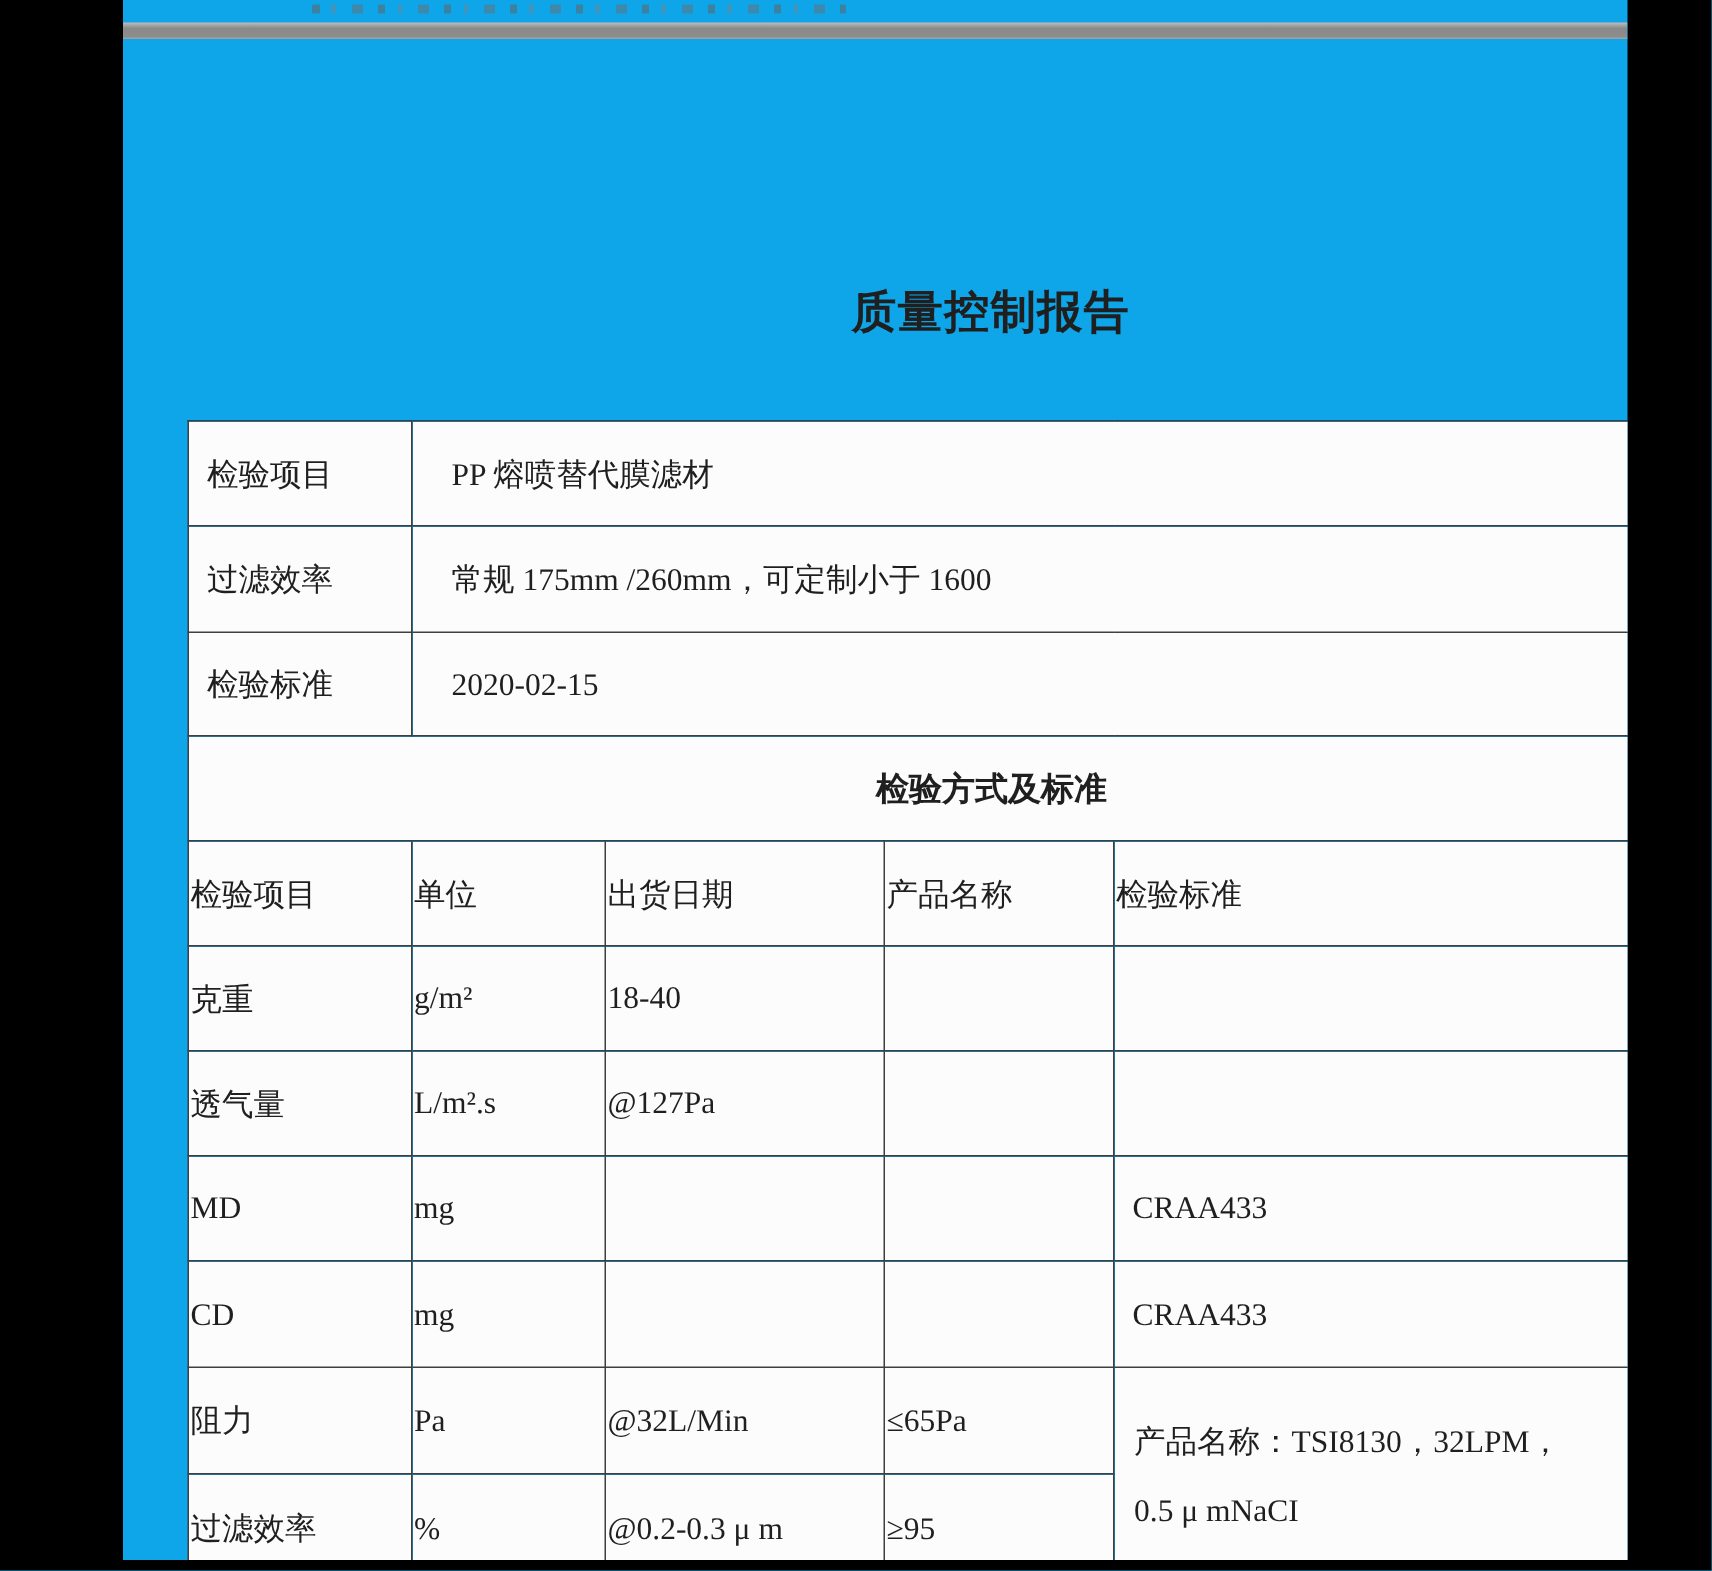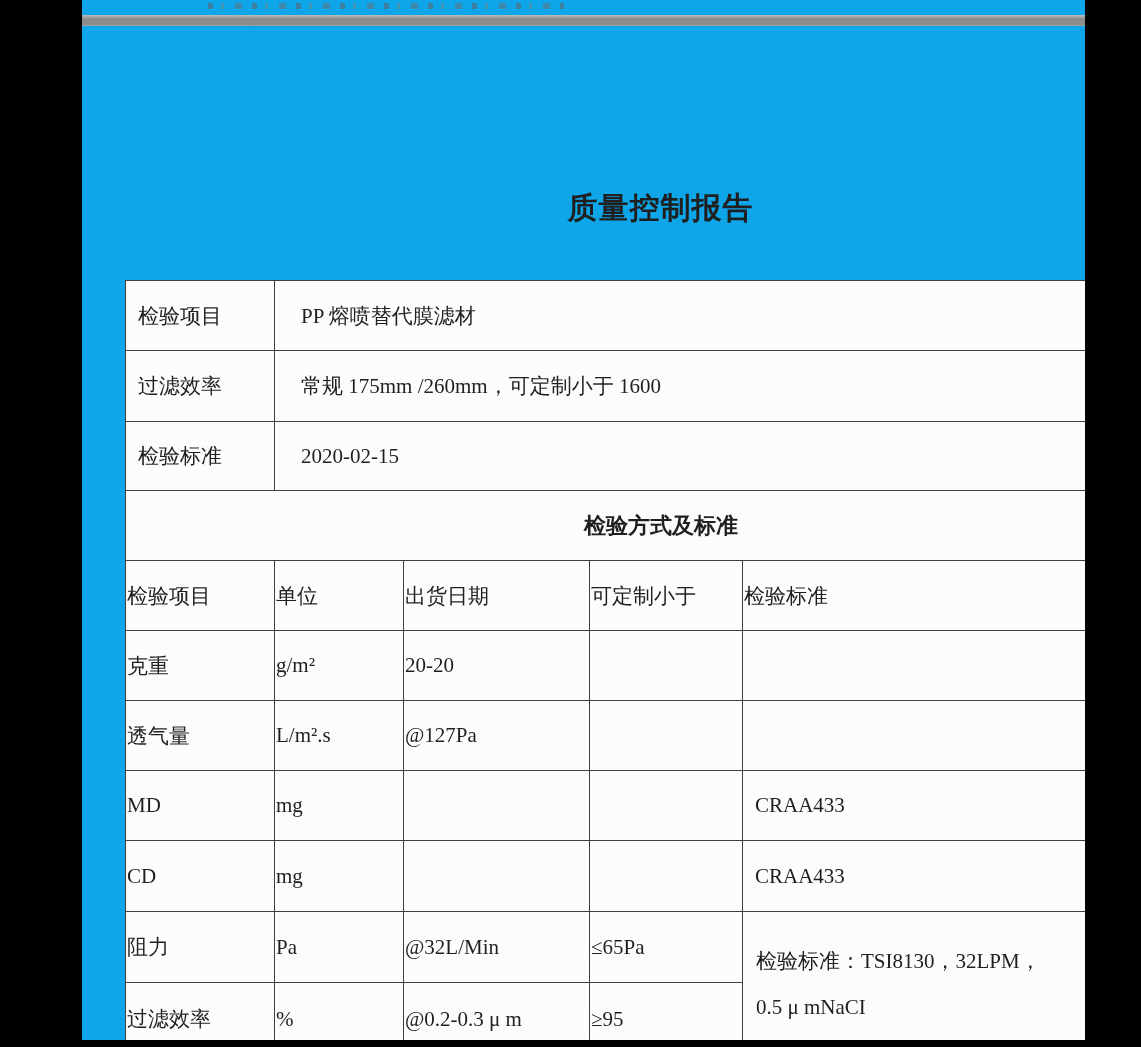--- a/index.html
+++ b/index.html
@@ -111,28 +111,28 @@
     </tr>
 
     <tr style="height:70px">
       <td class="section-cell" colspan="5">检验方式及标准</td>
     </tr>
 
     <tr style="height:70px">
       <td class="ctr">检验项目</td>
       <td class="ctr">单位</td>
       <td class="ctr">出货日期</td>
-      <td class="ctr">可定制小于</td>
+      <td class="ctr">产品名称</td>
       <td class="ctr">检验标准</td>
     </tr>
 
     <tr style="height:70px">
       <td class="ctr">克重</td>
       <td class="ctr">g/m²</td>
-      <td class="ctr">20-20</td>
+      <td class="ctr">18-40</td>
       <td class="ctr"></td>
       <td class="lab"></td>
     </tr>
 
     <tr style="height:70px">
       <td class="ctr">透气量</td>
       <td class="ctr">L/m².s</td>
       <td class="ctr">@127Pa</td>
       <td class="ctr"></td>
       <td class="lab"></td>
@@ -153,21 +153,21 @@
       <td class="ctr"></td>
       <td class="lab">CRAA433</td>
     </tr>
 
     <tr style="height:71px">
       <td class="ctr">阻力</td>
       <td class="ctr">Pa</td>
       <td class="ctr">@32L/Min</td>
       <td class="ctr">≤65Pa</td>
       <td class="cond" rowspan="2">
-        <span>检验标准：TSI8130，32LPM，</span><br>
+        <span>产品名称：TSI8130，32LPM，</span><br>
         <span>0.5 μ mNaCI</span>
       </td>
     </tr>
 
     <tr style="height:73px">
       <td class="ctr">过滤效率</td>
       <td class="ctr">%</td>
       <td class="ctr">@0.2-0.3 μ m</td>
       <td class="ctr">≥95</td>
     </tr>

